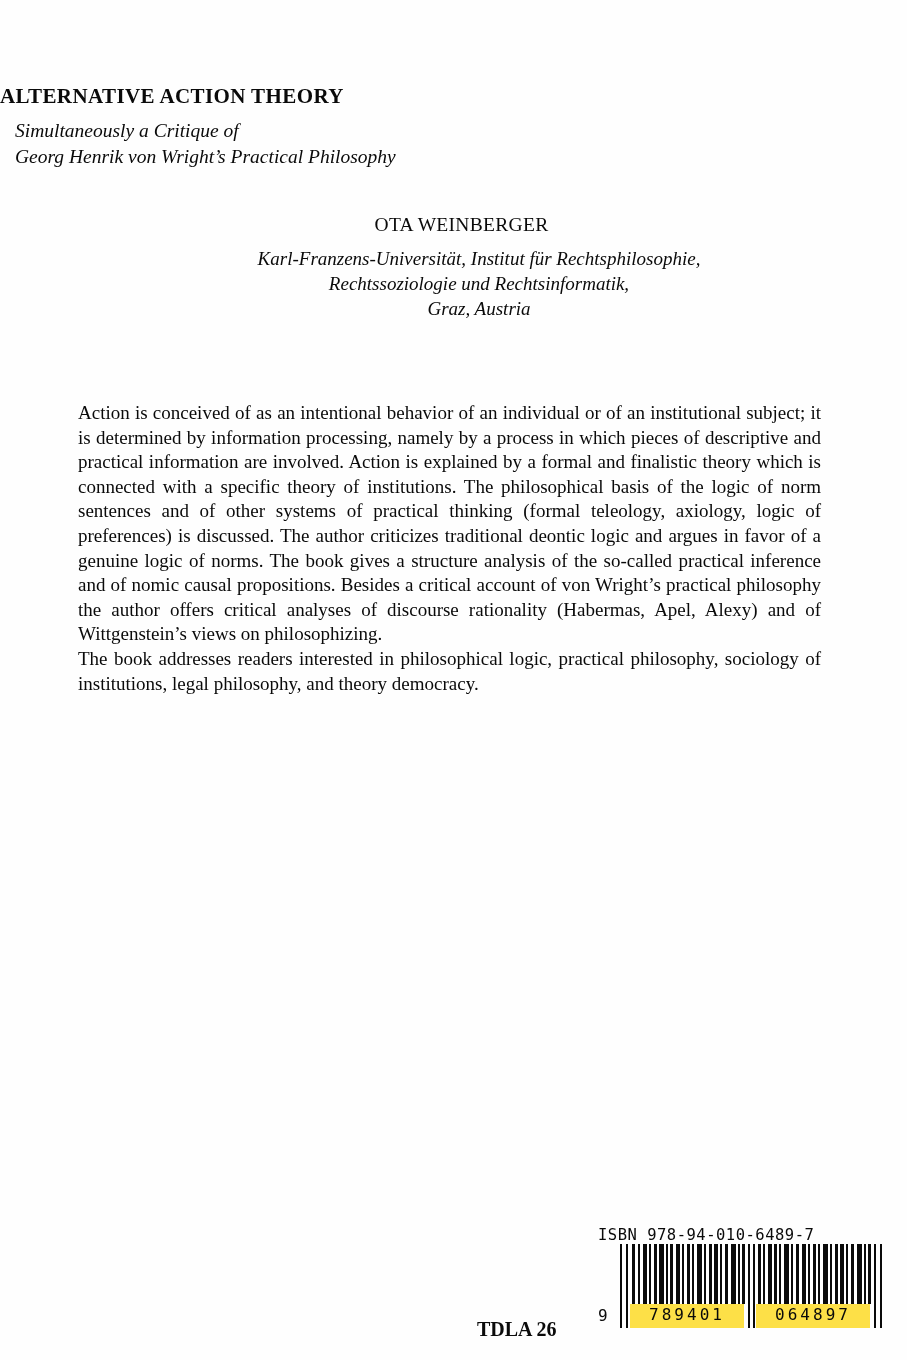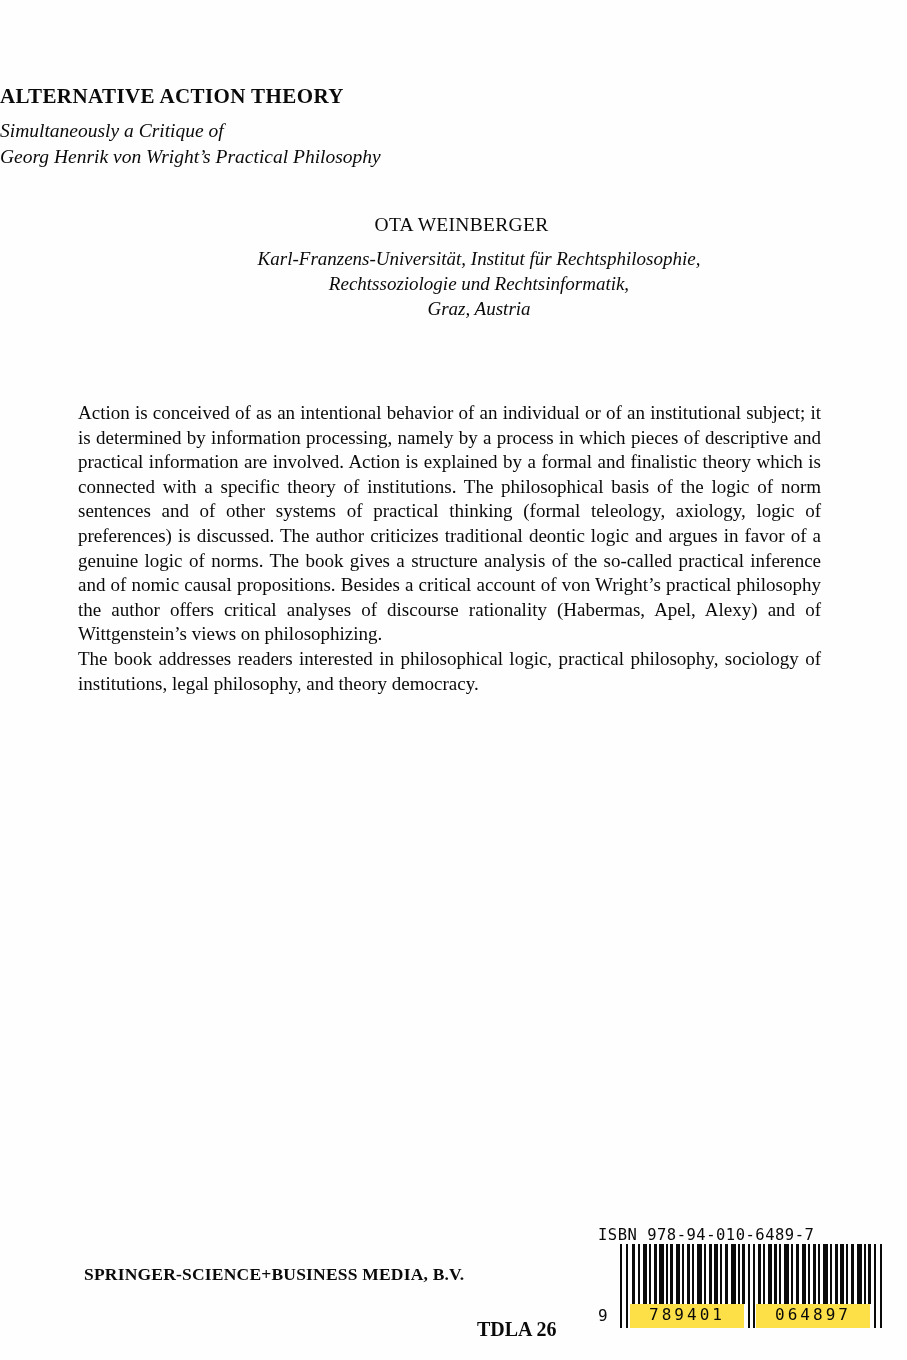--- a/index.html
+++ b/index.html
@@ -27,20 +27,21 @@
   .book-title {
     font-size: 21px;
     font-weight: bold;
     letter-spacing: 0.4px;
   }
   .book-subtitle {
     font-size: 19.5px;
     font-style: italic;
     margin-top: 9px;
     line-height: 26px;
+    margin-left: 15px;
   }
   .author-block {
     position: absolute;
     top: 214px;
     left: 16px;
     right: 0;
     text-align: center;
   }
   .author-name {
     font-size: 19.5px;
@@ -138,21 +139,20 @@
       <div>Rechtssoziologie und Rechtsinformatik,</div>
       <div>Graz, Austria</div>
     </div>
   </div>
 
   <div class="abstract">
     <p>Action is conceived of as an intentional behavior of an individual or of an institutional subject; it is determined by information processing, namely by a process in which pieces of descriptive and practical information are involved. Action is explained by a formal and finalistic theory which is connected with a specific theory of institutions. The philosophical basis of the logic of norm sentences and of other systems of practical thinking (formal teleology, axiology, logic of preferences) is discussed. The author criticizes traditional deontic logic and argues in favor of a genuine logic of norms. The book gives a structure analysis of the so-called practical inference and of nomic causal propositions. Besides a critical account of von Wright’s practical philosophy the author offers critical analyses of discourse rationality (Habermas, Apel, Alexy) and of Wittgenstein’s views on philosophizing.</p>
     <p>The book addresses readers interested in philosophical logic, practical philosophy, sociology of institutions, legal philosophy, and theory democracy.</p>
   </div>
 
-  <div class="publisher">SPRINGER-SCIENCE+BUSINESS MEDIA, B.V.</div>
 
   <div class="series-code">TDLA 26</div>
 
   <div class="isbn-label">ISBN 978-94-010-6489-7</div>
 
   <div class="barcode">
     <svg width="262" height="88" viewBox="0 0 262 88" xmlns="http://www.w3.org/2000/svg">
 
       <rect x="0" y="0" width="2" height="84" fill="#0a0a0a"></rect>
       <rect x="6" y="0" width="2" height="84" fill="#0a0a0a"></rect>

